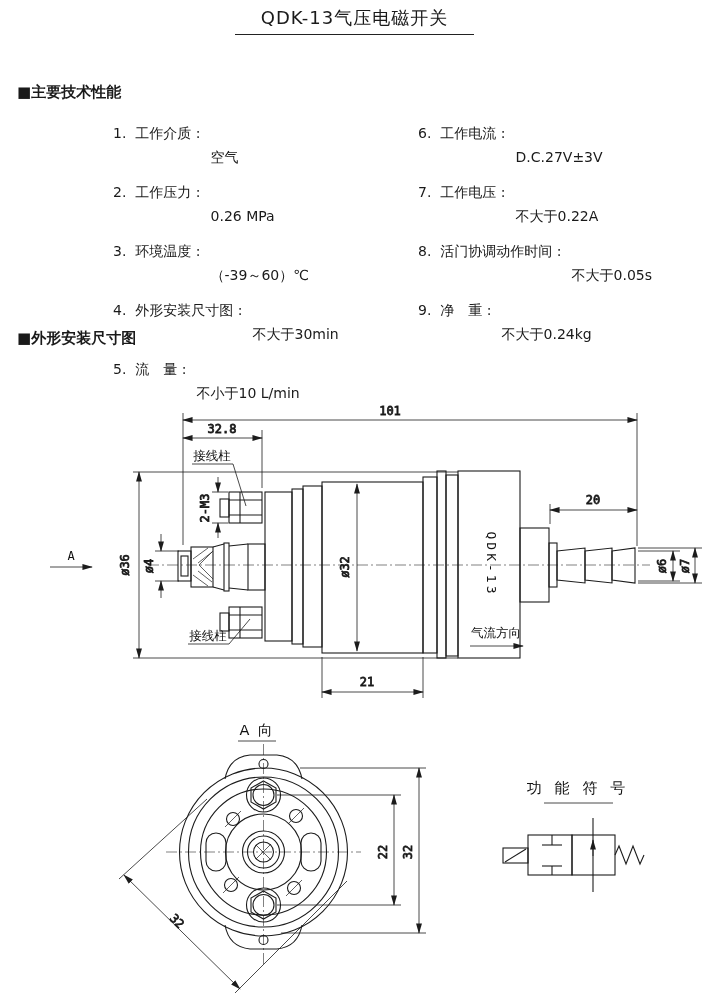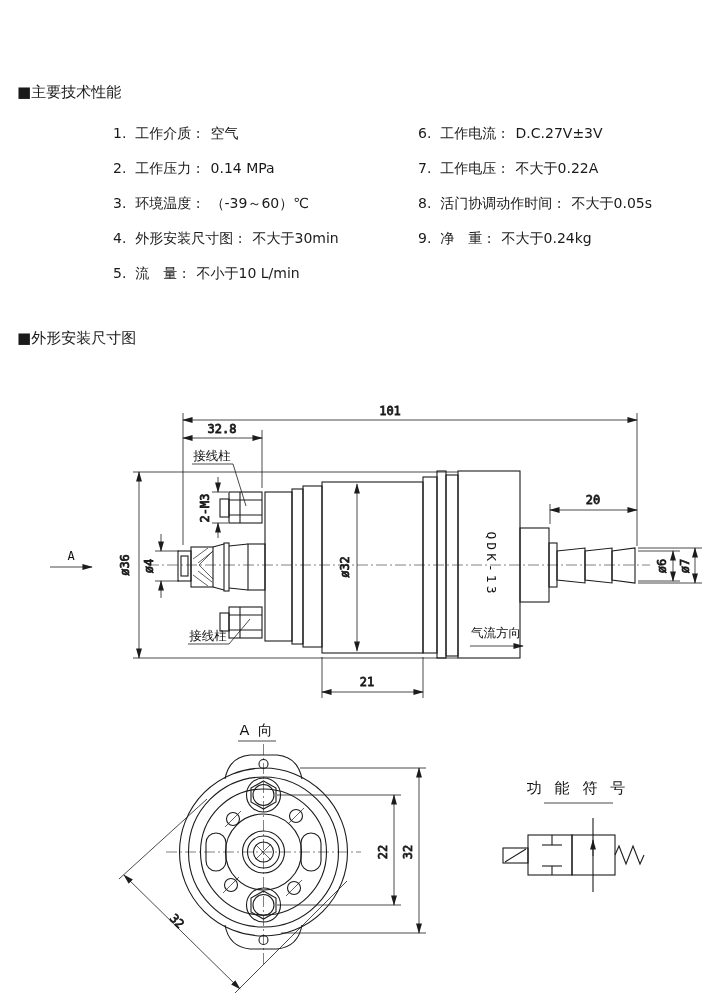--- a/index.html
+++ b/index.html
@@ -1,56 +1,59 @@
 <!DOCTYPE html>
 <html><head>
 <meta charset="utf-8">
 <style>
   html,body{margin:0;padding:0;background:#ffffff;}
   .page{position:relative;width:709px;height:998px;background:#fff;overflow:hidden;
         font-family:"DejaVu Sans",sans-serif;color:#1a1a1a;}
   .title-wrap{position:absolute;top:6px;left:0;right:0;text-align:center;}
   .title-wrap span{display:inline-block;font-size:18px;letter-spacing:1px;
         padding:0 26px 4px;border-bottom:1.6px solid #222;}
-  .sec-heading{position:absolute;left:17px;font-size:15px;font-weight:normal;white-space:nowrap;}
+  .sec-heading{position:absolute;left:17px;font-size:15px;font-weight:bold;white-space:nowrap;}
   #spec-heading{top:83px;}
   #draw-heading{top:329px;}
   .speccol{position:absolute;top:125px;font-size:14px;}
   .speccol .row{line-height:16px;margin-bottom:19px;white-space:nowrap;display:flex;}
   .speccol .num{margin-right:9px;}
-  .speccol .val{margin-left:10px;}
+  .speccol .val{margin-left:10px;margin-top:24px;}
   #spec-left{left:113px;}
   #spec-right{left:418px;}
   svg{position:absolute;left:0;top:0;}
   .ol{fill:none;stroke:#1c1c1c;stroke-width:1.1;}
   .thin{fill:none;stroke:#1c1c1c;stroke-width:0.7;}
   .dim{fill:none;stroke:#1c1c1c;stroke-width:0.8;}
   .cl{fill:none;stroke:#4a4a4a;stroke-width:0.7;stroke-dasharray:11 3 2 3;}
   .dimtxt{font-family:"DejaVu Sans Mono","DejaVu Sans",monospace;font-size:12px;fill:#111;}
   .cjk{font-family:"DejaVu Sans",sans-serif;font-size:12.5px;fill:#111;}
   .viewtitle{font-family:"DejaVu Sans",sans-serif;font-size:14.5px;fill:#111;letter-spacing:2px;}
 </style>
 </head>
 <body>
 
 <div class="page">
 
+  <div class="title-wrap">
+    <span>QDK-13气压电磁开关</span>
+  </div>
 
   <div class="sec-heading" id="spec-heading">■主要技术性能</div>
 
   <div class="speccol" id="spec-left">
     <div class="row">
         <span class="num">1.</span>
         <span>工作介质 :</span>
         <span class="val">空气</span>
       </div>
     <div class="row">
         <span class="num">2.</span>
         <span>工作压力 :</span>
-        <span class="val">0.14 MPa</span>
+        <span class="val">0.26 MPa</span>
       </div>
     <div class="row">
         <span class="num">3.</span>
         <span>环境温度 :</span>
         <span class="val">（-39～60）℃</span>
       </div>
     <div class="row">
         <span class="num">4.</span>
         <span>外形安装尺寸图 :</span>
         <span class="val">不大于30min</span>

